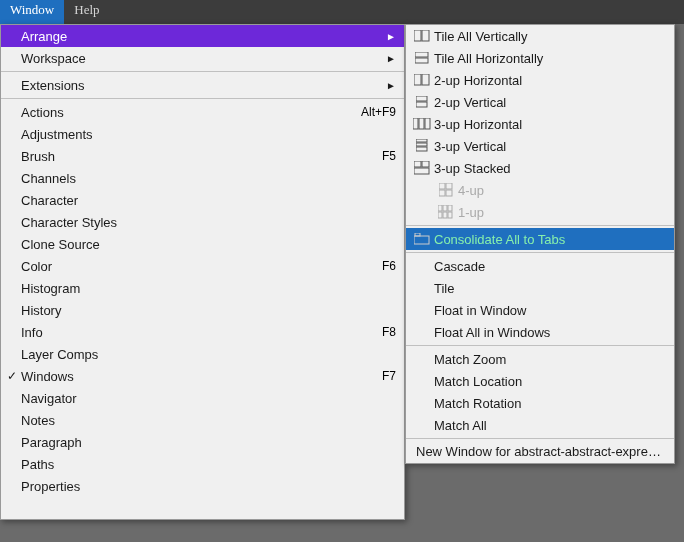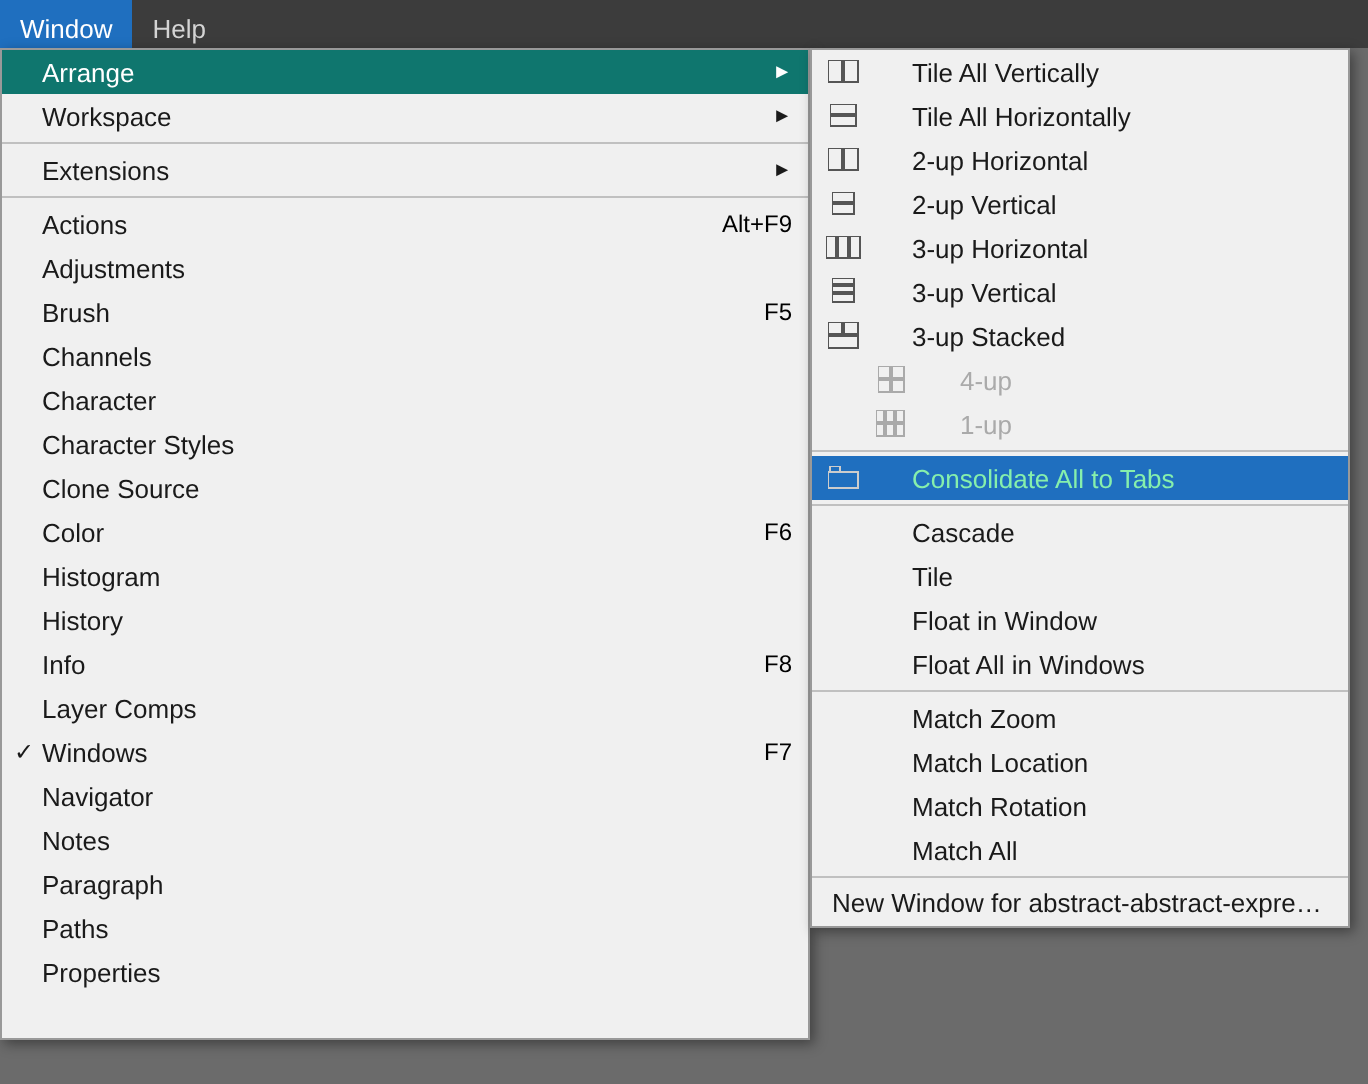--- a/index.html
+++ b/index.html
@@ -22,21 +22,22 @@
       position: absolute;
       top: 0; left: 0; right: 0;
       z-index: 100;
     }
     .menubar-item {
       padding: 2px 10px;
       color: #d4d4d4;
       cursor: pointer;
       height: 100%;
       display: flex;
-      align-items: flex-end;
+      align-items: flex-start;
+      font-family: Liberation Serif, serif;
     }
     .menubar-item.active {
       background: #1f6fbf;
       color: #fff;
     }
 
     
     .main-dropdown {
       position: absolute;
       top: 24px;
@@ -52,21 +53,21 @@
       display: flex;
       align-items: center;
       padding: 2px 8px 2px 20px;
       color: #1a1a1a;
       cursor: pointer;
       position: relative;
       min-height: 22px;
       white-space: nowrap;
     }
     .menu-item.active-item {
-      background: #0f766e;
+      background: #6d28d9;
       color: #fff;
     }
     .menu-item .shortcut {
       margin-left: auto;
       padding-left: 40px;
       color: #000000;
       font-size: 12px;
     }
     .menu-item .arrow {
       margin-left: auto;
@@ -91,21 +92,21 @@
       width: 270px;
       background: #f0f0f0;
       border: 1px solid #999;
       z-index: 300;
       box-shadow: 2px 2px 6px rgba(0,0,0,0.4);
     }
 
     .submenu-item {
       display: flex;
       align-items: center;
-      padding: 2px 10px 2px 50px;
+      padding: 2px 10px 2px 28px;
       color: #1a1a1a;
       cursor: pointer;
       min-height: 22px;
       white-space: nowrap;
       position: relative;
     }
     .submenu-item.active-sub {
       background: #1f6fbf;
       color: #86efac;
     }

